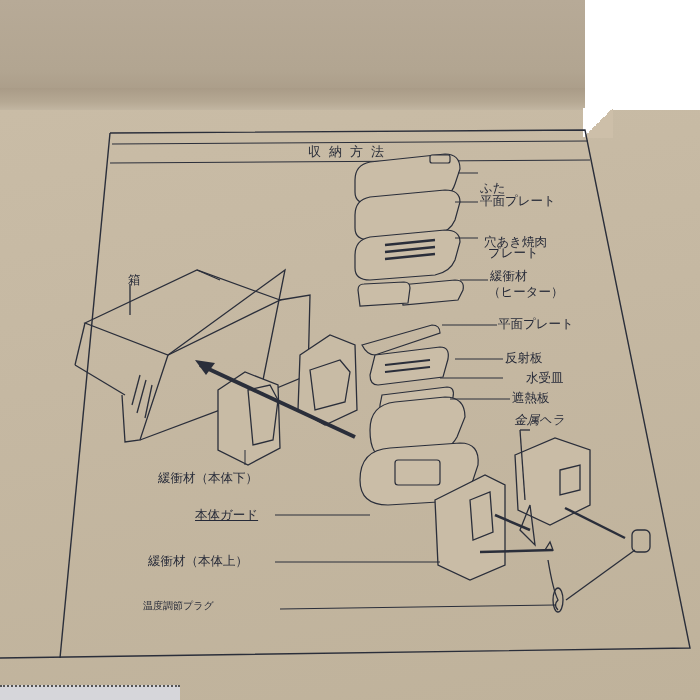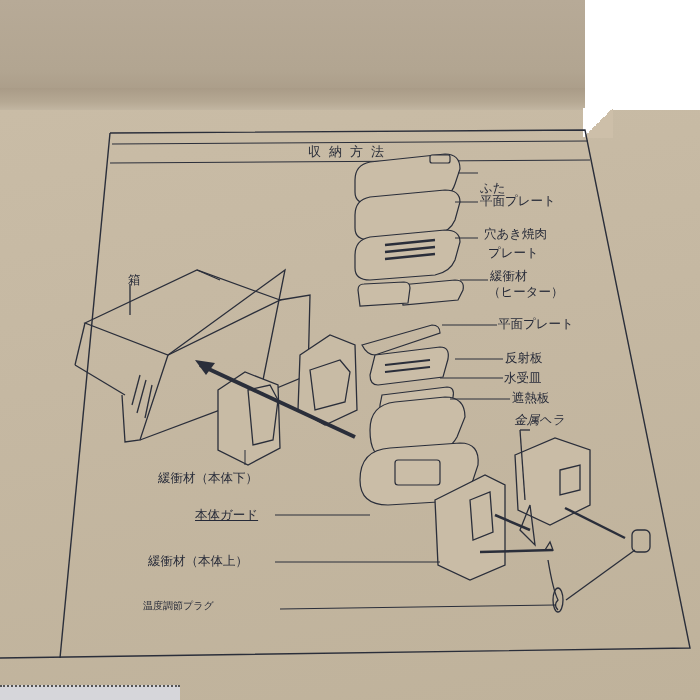--- a/index.html
+++ b/index.html
@@ -117,27 +117,27 @@
 </svg>
 
 <div class="title-bar">
   <div class="title">収納方法</div>
 </div>
 
 <div class="label" style="left:128px;top:272px;">箱</div>
 
 <div class="label" style="left:480px;top:180px;">ふた</div>
 <div class="label" style="left:480px;top:193px;">平面プレート</div>
-<div class="label" style="left:484px;top:226px;text-align:right;">穴あき焼肉</div>
+<div class="label" style="left:484px;top:234px;text-align:right;">穴あき焼肉</div>
 <div class="label" style="left:488px;top:245px;text-align:center;">プレート</div>
 <div class="label" style="left:490px;top:268px;">緩衝材</div>
 <div class="label" style="left:488px;top:284px;">（ヒーター）</div>
 <div class="label" style="left:498px;top:316px;">平面プレート</div>
 <div class="label" style="left:505px;top:350px;">反射板</div>
-<div class="label" style="left:504px;top:370px;text-align:right;">水受皿</div>
+<div class="label" style="left:526px;top:370px;text-align:right;">水受皿</div>
 <div class="label" style="left:512px;top:390px;">遮熱板</div>
 <div class="label" style="left:514px;top:412px;font-style:italic;">金属ヘラ</div>
 
 <div class="label" style="left:158px;top:470px;">緩衝材（本体下）</div>
 <div class="label" style="left:195px;top:507px;text-decoration:underline;">本体ガード</div>
 <div class="label" style="left:148px;top:553px;text-align:right;">緩衝材（本体上）</div>
 <div class="label big" style="left:143px;top:599px;">温度調節プラグ</div>
 
 <div class="tag"></div>
 

